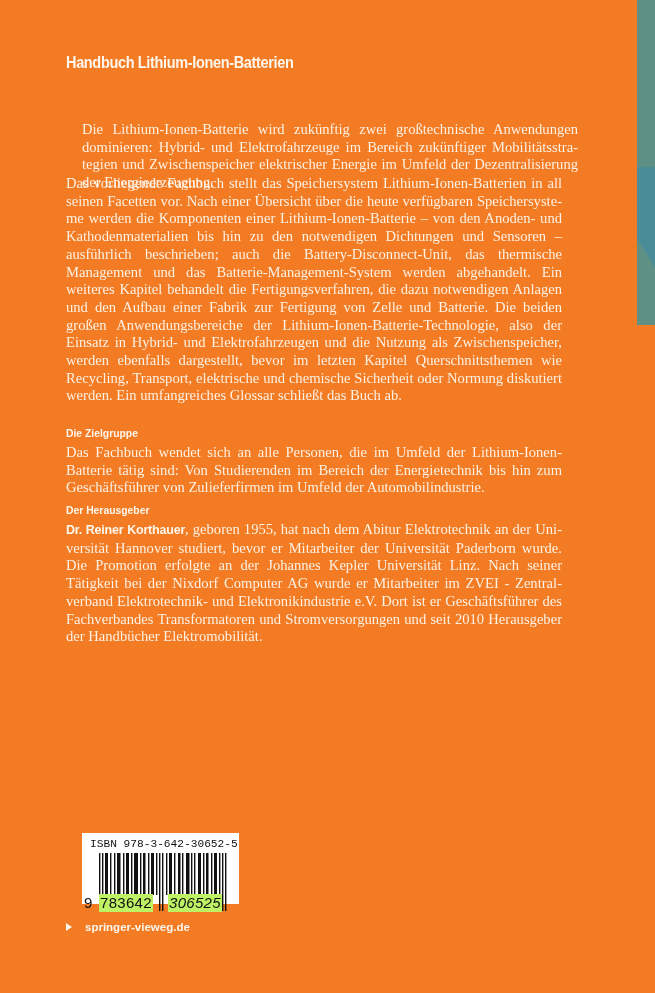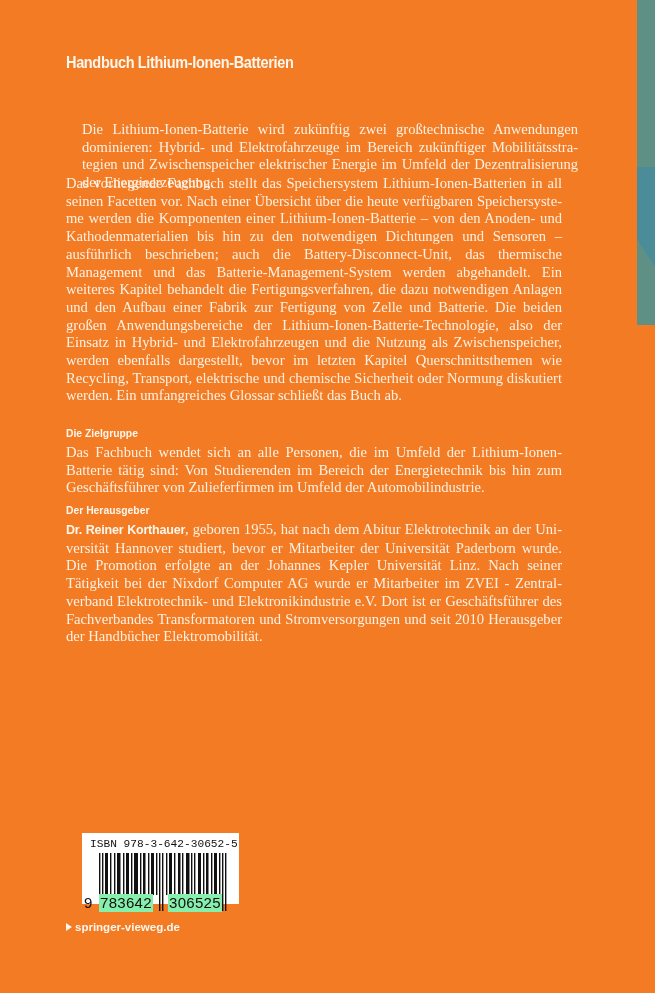--- a/index.html
+++ b/index.html
@@ -106,43 +106,43 @@
     .barcode-digits {
       position: absolute;
       top: 61px;
       left: 0;
       width: 157px;
       height: 20px;
     }
     .digit-group {
       position: absolute;
       top: 0;
-      background: #86efac;
+      background: #bef264;
       font-family: "Liberation Sans", sans-serif;
       font-size: 15px;
       line-height: 18px;
       color: #111;
       letter-spacing: 0.3px;
       padding: 0 1px;
     }
     .dg-first { left: 2px; padding: 0; background: transparent; }
     .dg-left { left: 17px; }
-    .dg-right { left: 86px; }
+    .dg-right { left: 86px; font-style: italic; }
     .website {
       position: absolute;
       left: 66px;
       top: 921px;
       font-family: "Liberation Sans", sans-serif;
       font-weight: bold;
       font-size: 11.5px;
       color: #fdf6ec;
       white-space: nowrap;
       display: flex;
       align-items: center;
-      gap: 3px;
+      gap: 13px;
     }
     .play-icon {
       width: 0;
       height: 0;
       border-left: 6px solid #fdf6ec;
       border-top: 4px solid transparent;
       border-bottom: 4px solid transparent;
     }
   </style>
 </head>

